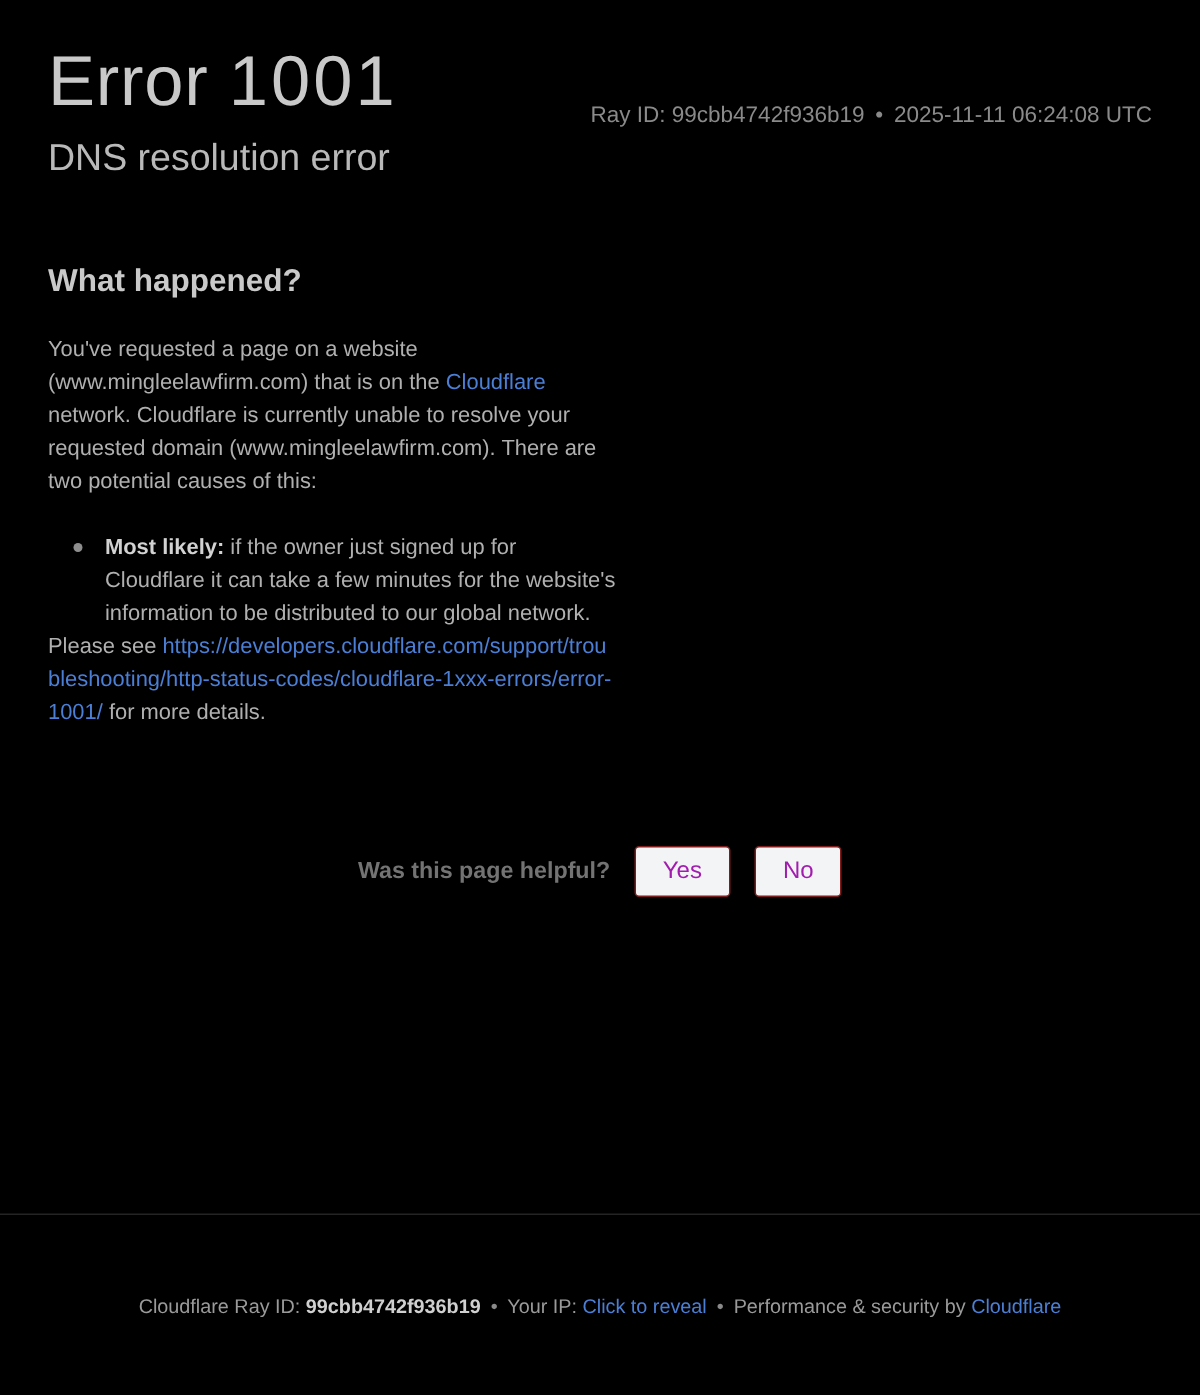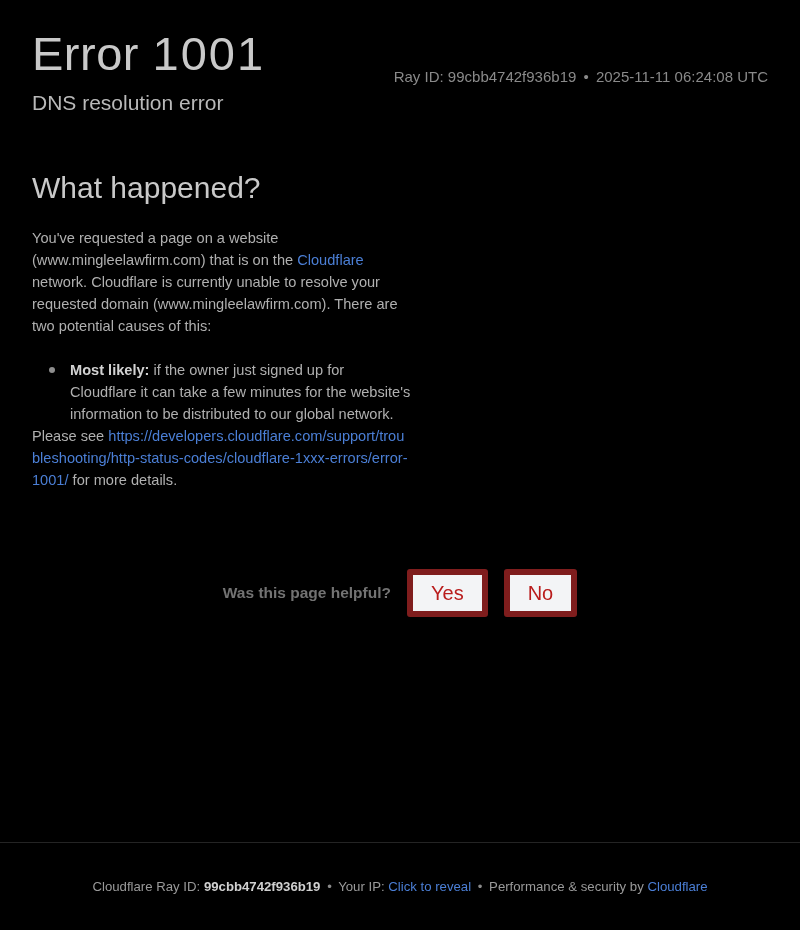--- a/index.html
+++ b/index.html
@@ -44,35 +44,35 @@
   .err-code {
     letter-spacing: 2px;
   }
   .ray-meta {
     font-size: 15px;
     color: #8a8a8a;
     padding-top: 42px;
     white-space: nowrap;
   }
   .err-sub {
-    font-size: 21px;
+    font-size: 25px;
     color: #b9b9b9;
     margin: 6px 0 0 0;
     font-weight: normal;
   }
   
   .main {
     padding: 56px 32px 0 32px;
   }
   .col {
     width: 380px;
   }
   h2.what {
-    font-size: 30px;
-    font-weight: normal;
+    font-size: 21px;
+    font-weight: bold;
     color: #c9c9c9;
     margin: 0 0 22px 0;
   }
   p.body, .bullets li {
     font-size: 14.6px;
     line-height: 22px;
     color: #b0b0b0;
     margin: 0;
   }
   a {
@@ -116,36 +116,36 @@
     gap: 16px;
     padding-bottom: 30px;
   }
   .feedback-q {
     font-size: 15.5px;
     font-weight: bold;
     color: #737373;
   }
   .fb-btn {
     background: #f3f4f6;
-    border: 6px solid #7f1d1d;
+    border: 1px solid #7f1d1d;
     border-radius: 3px;
-    color: #b91c1c;
-    font-size: 20px;
+    color: #a21caf;
+    font-size: 16px;
     font-family: "Liberation Sans", sans-serif;
     padding: 8px 18px;
     cursor: pointer;
     line-height: 1;
   }
   
   .footer {
     position: absolute;
     left: 0;
     right: 0;
     bottom: 0;
-    height: 88px;
+    height: 121px;
     border-top: 1px solid #242424;
     display: flex;
     align-items: center;
     justify-content: center;
   }
   .footer-inner {
     font-size: 13.2px;
     color: #9a9a9a;
     text-align: center;
     white-space: nowrap;

